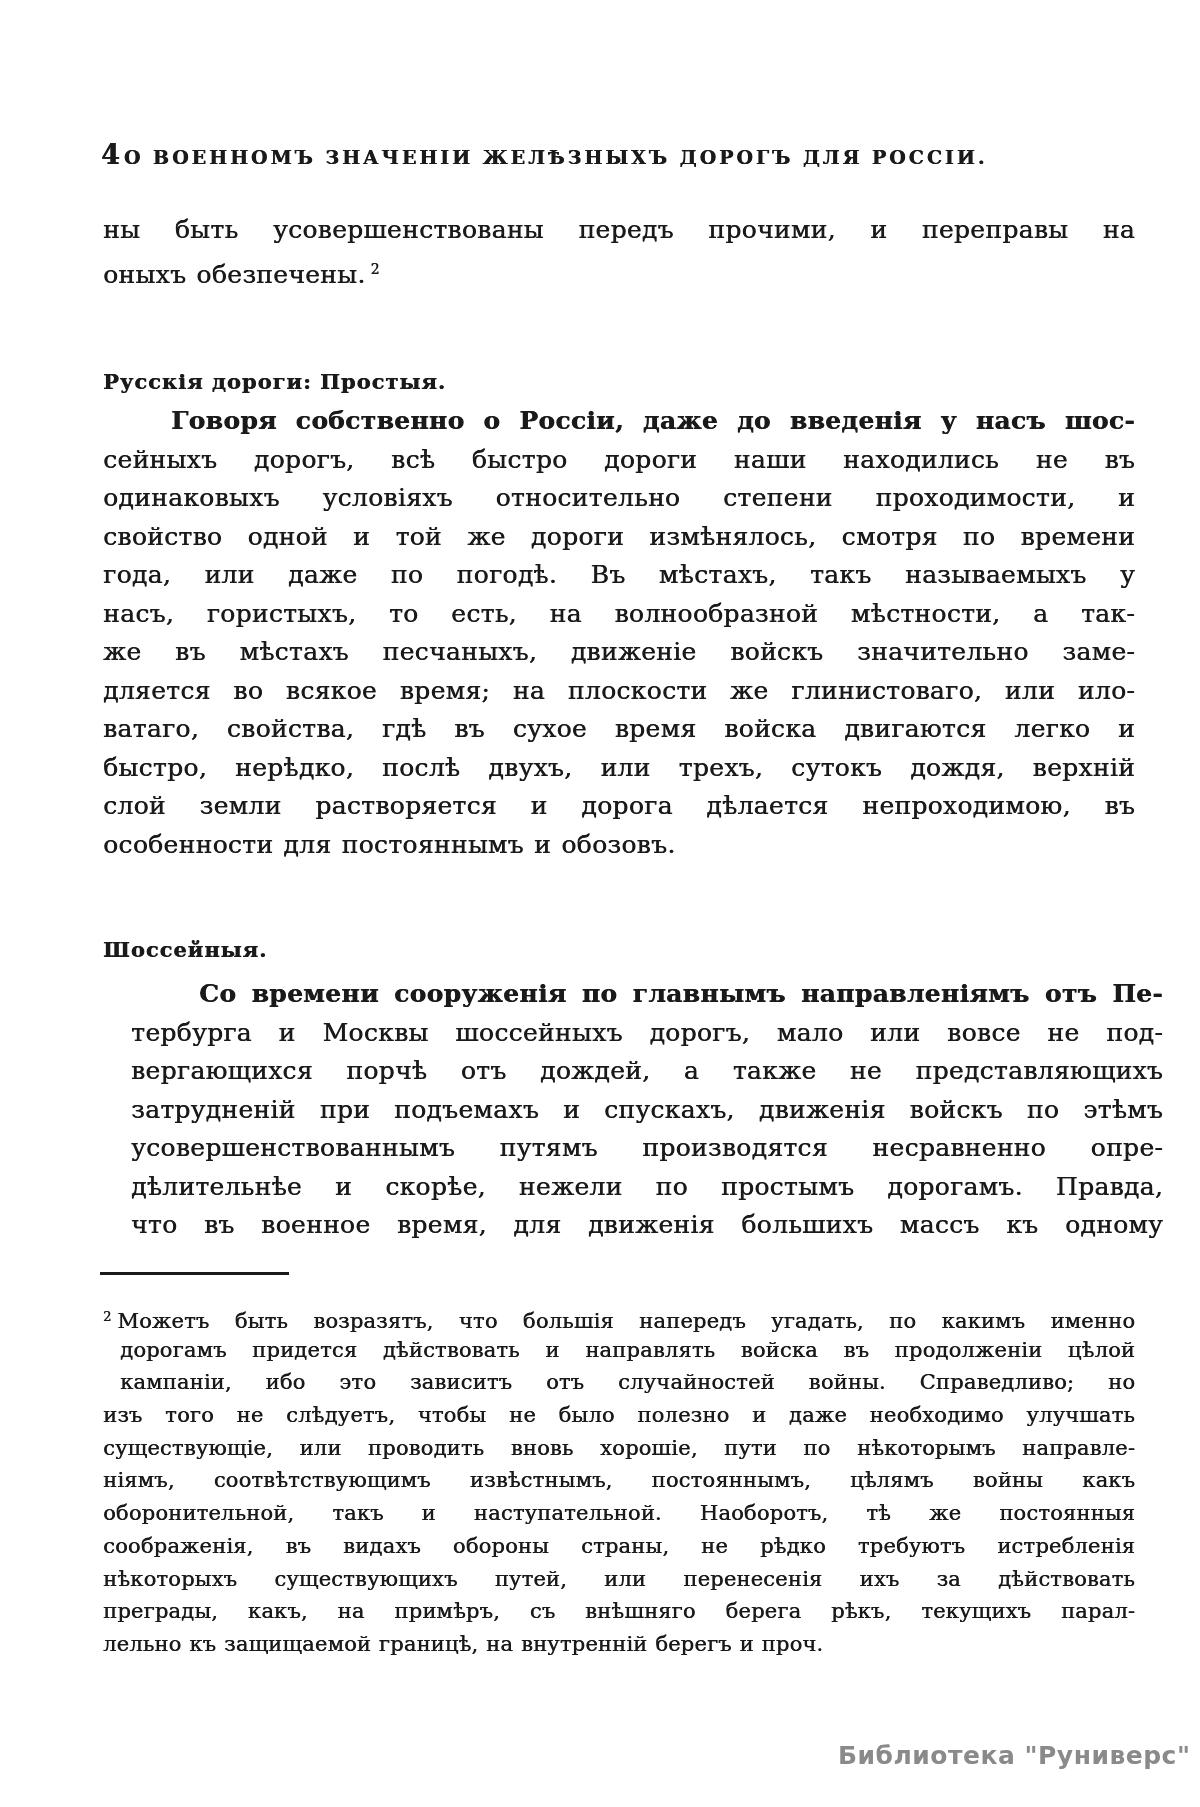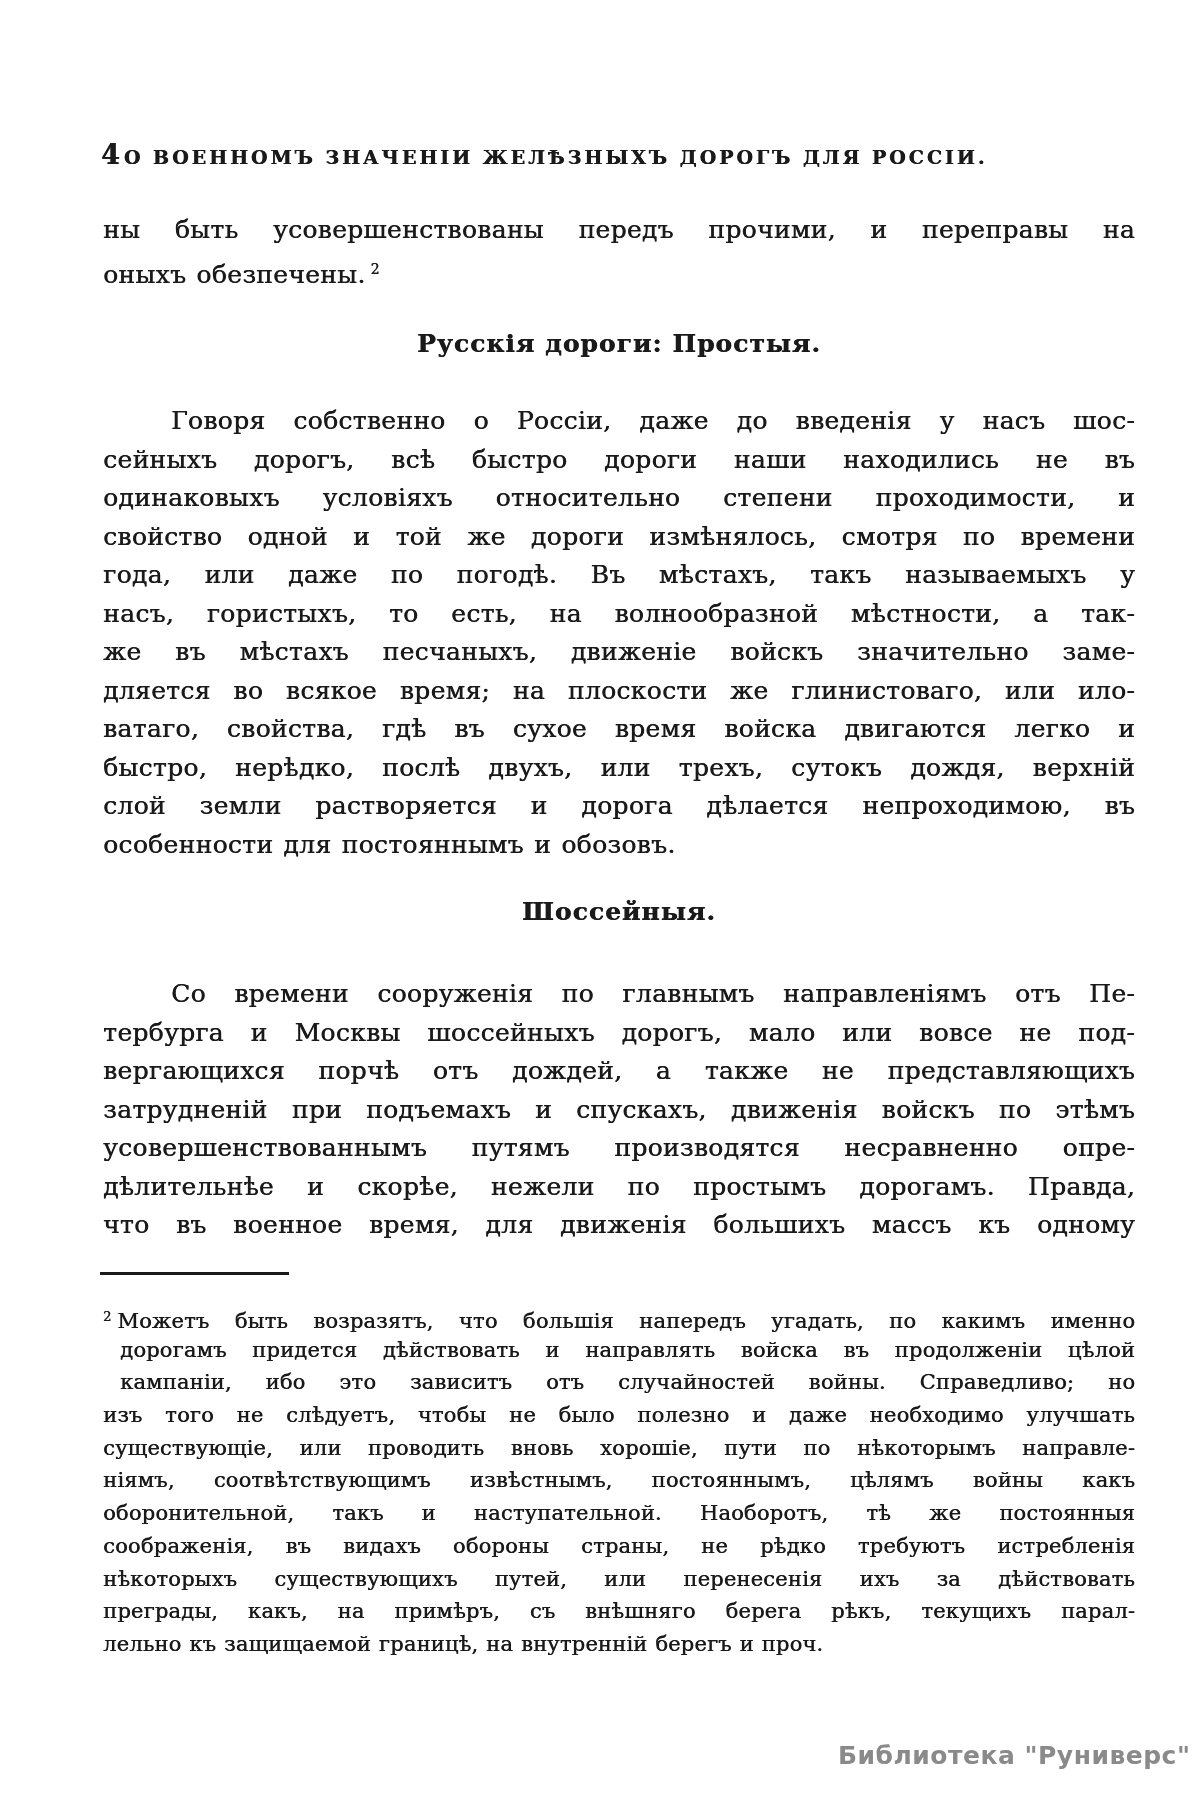--- a/index.html
+++ b/index.html
@@ -34,30 +34,30 @@
     font-size:25px;letter-spacing:0.3px;word-spacing:2px;
   }
   .textblock .line{
     display:block;line-height:38.5px;height:38.5px;white-space:nowrap;
   }
   .textblock .line.j{
     white-space:normal;
     text-align:justify;
     text-align-last:justify;
   }
-  .line.indent{padding-left:68px;}
+  .line.indent{padding-left:68px;font-weight:bold;}
 
   .intro{top:211px;}
   .para1{top:402px;}
-  .para2{top:975px;}
+  .para2{top:975px;margin-left:28px;}
 
   .heading{
     position:absolute;left:103px;width:1032px;
-    text-align:center;font-size:25px;font-weight:bold;
-    letter-spacing:1px;line-height:1.1;
+    text-align:left;font-size:21px;font-weight:bold;
+    letter-spacing:1px;line-height:1.1;margin-top:40px;
   }
   .heading1{top:330px;}
   .heading2{top:898px;}
 
   .fnref{
     font-size:14px;vertical-align:9px;margin-left:5px;letter-spacing:0;
   }
 
   .footnote-rule{
     position:absolute;left:100px;top:1272px;width:189px;height:3px;

